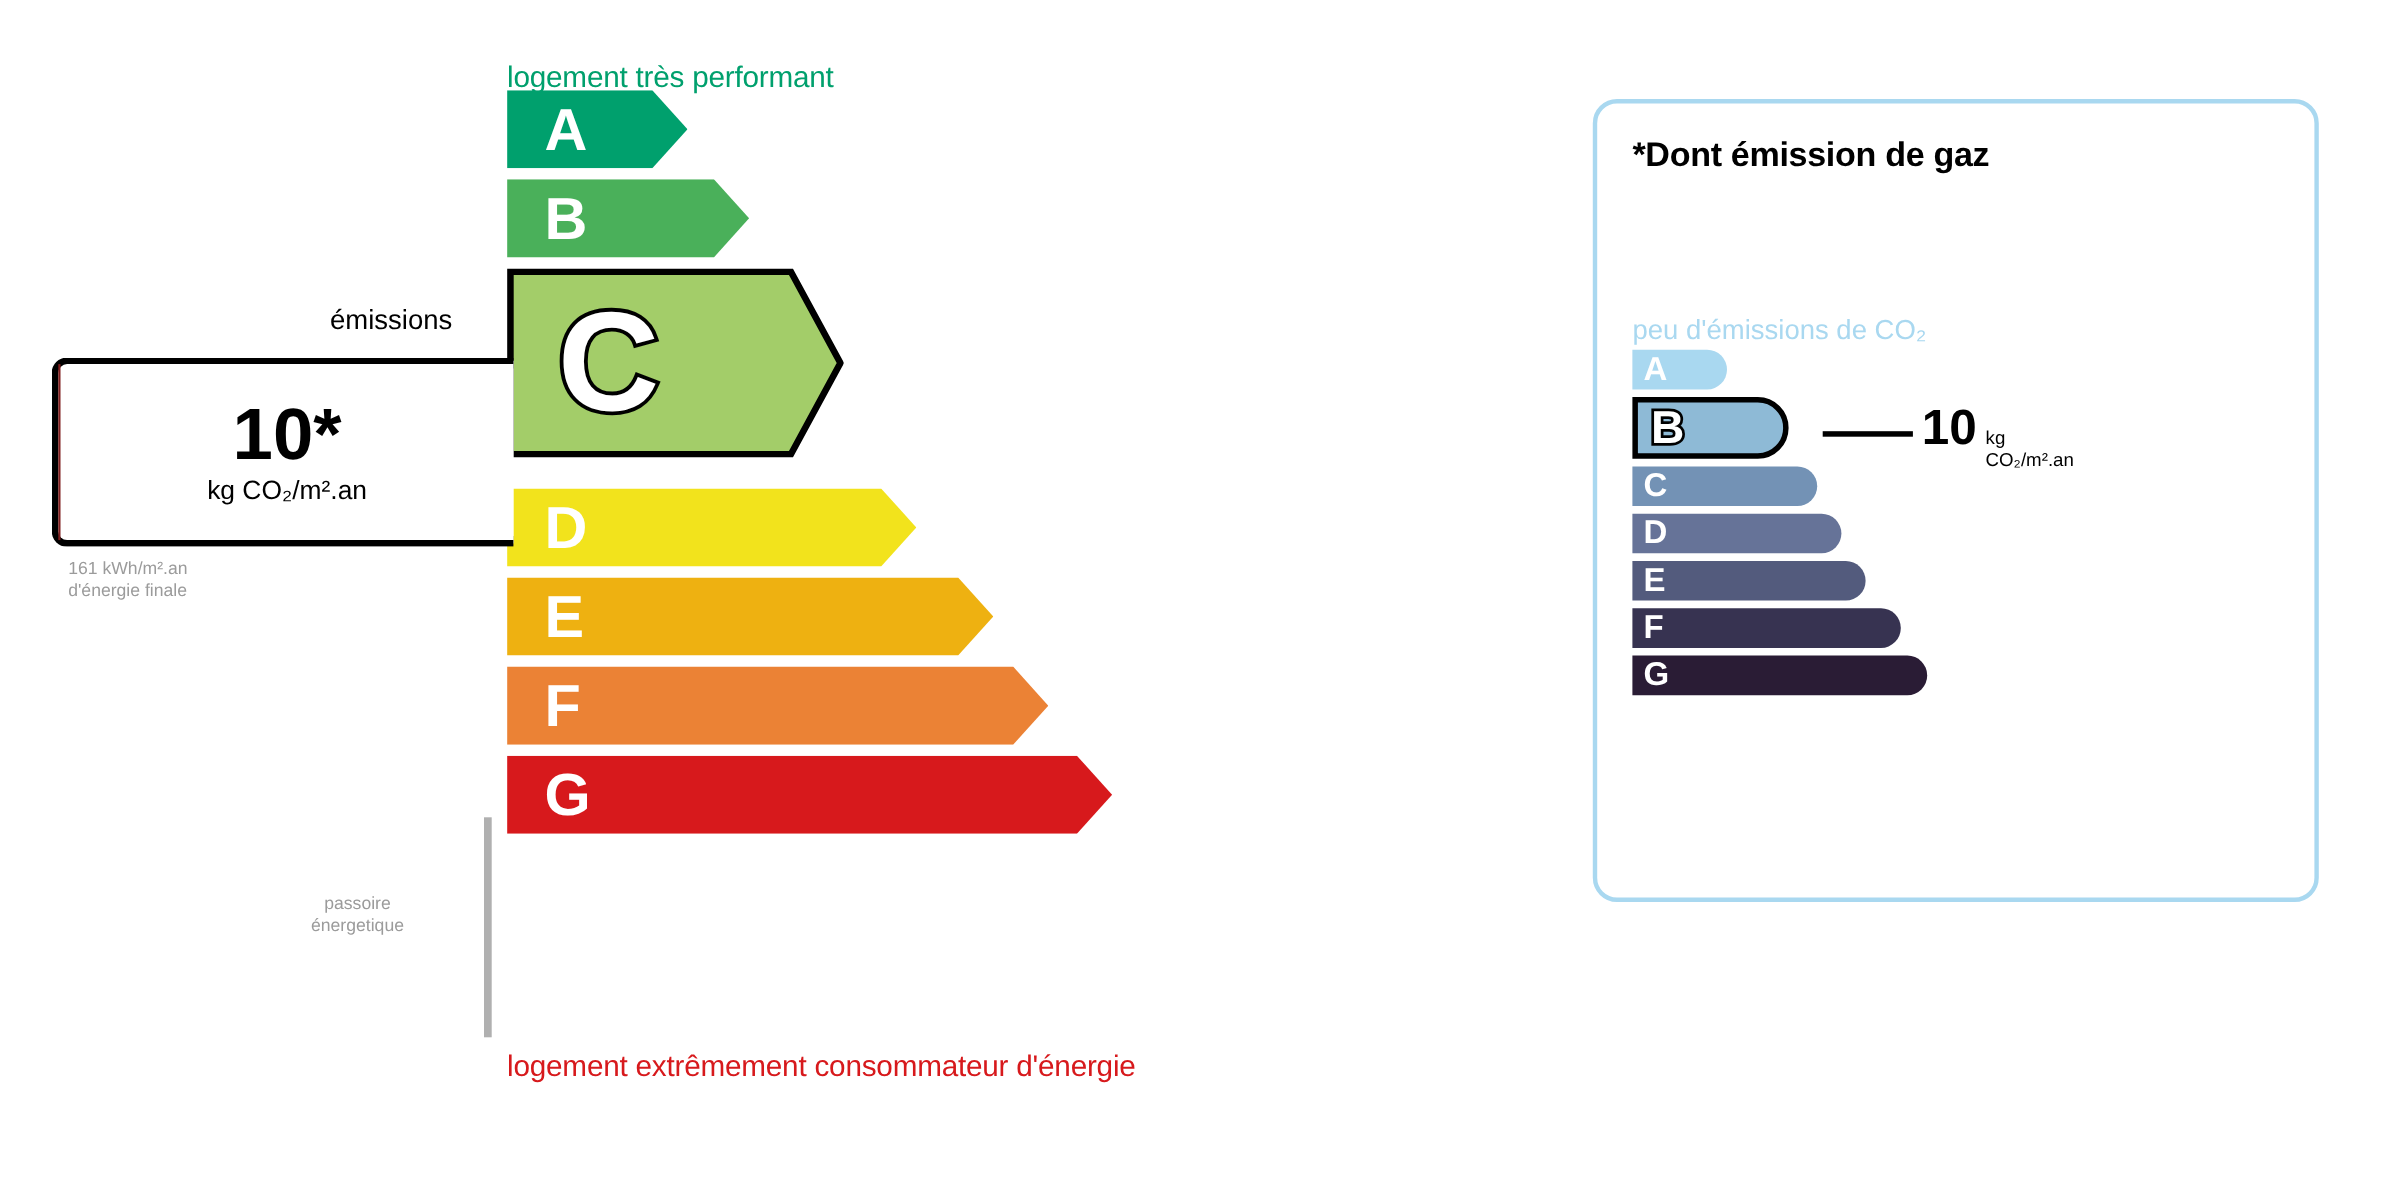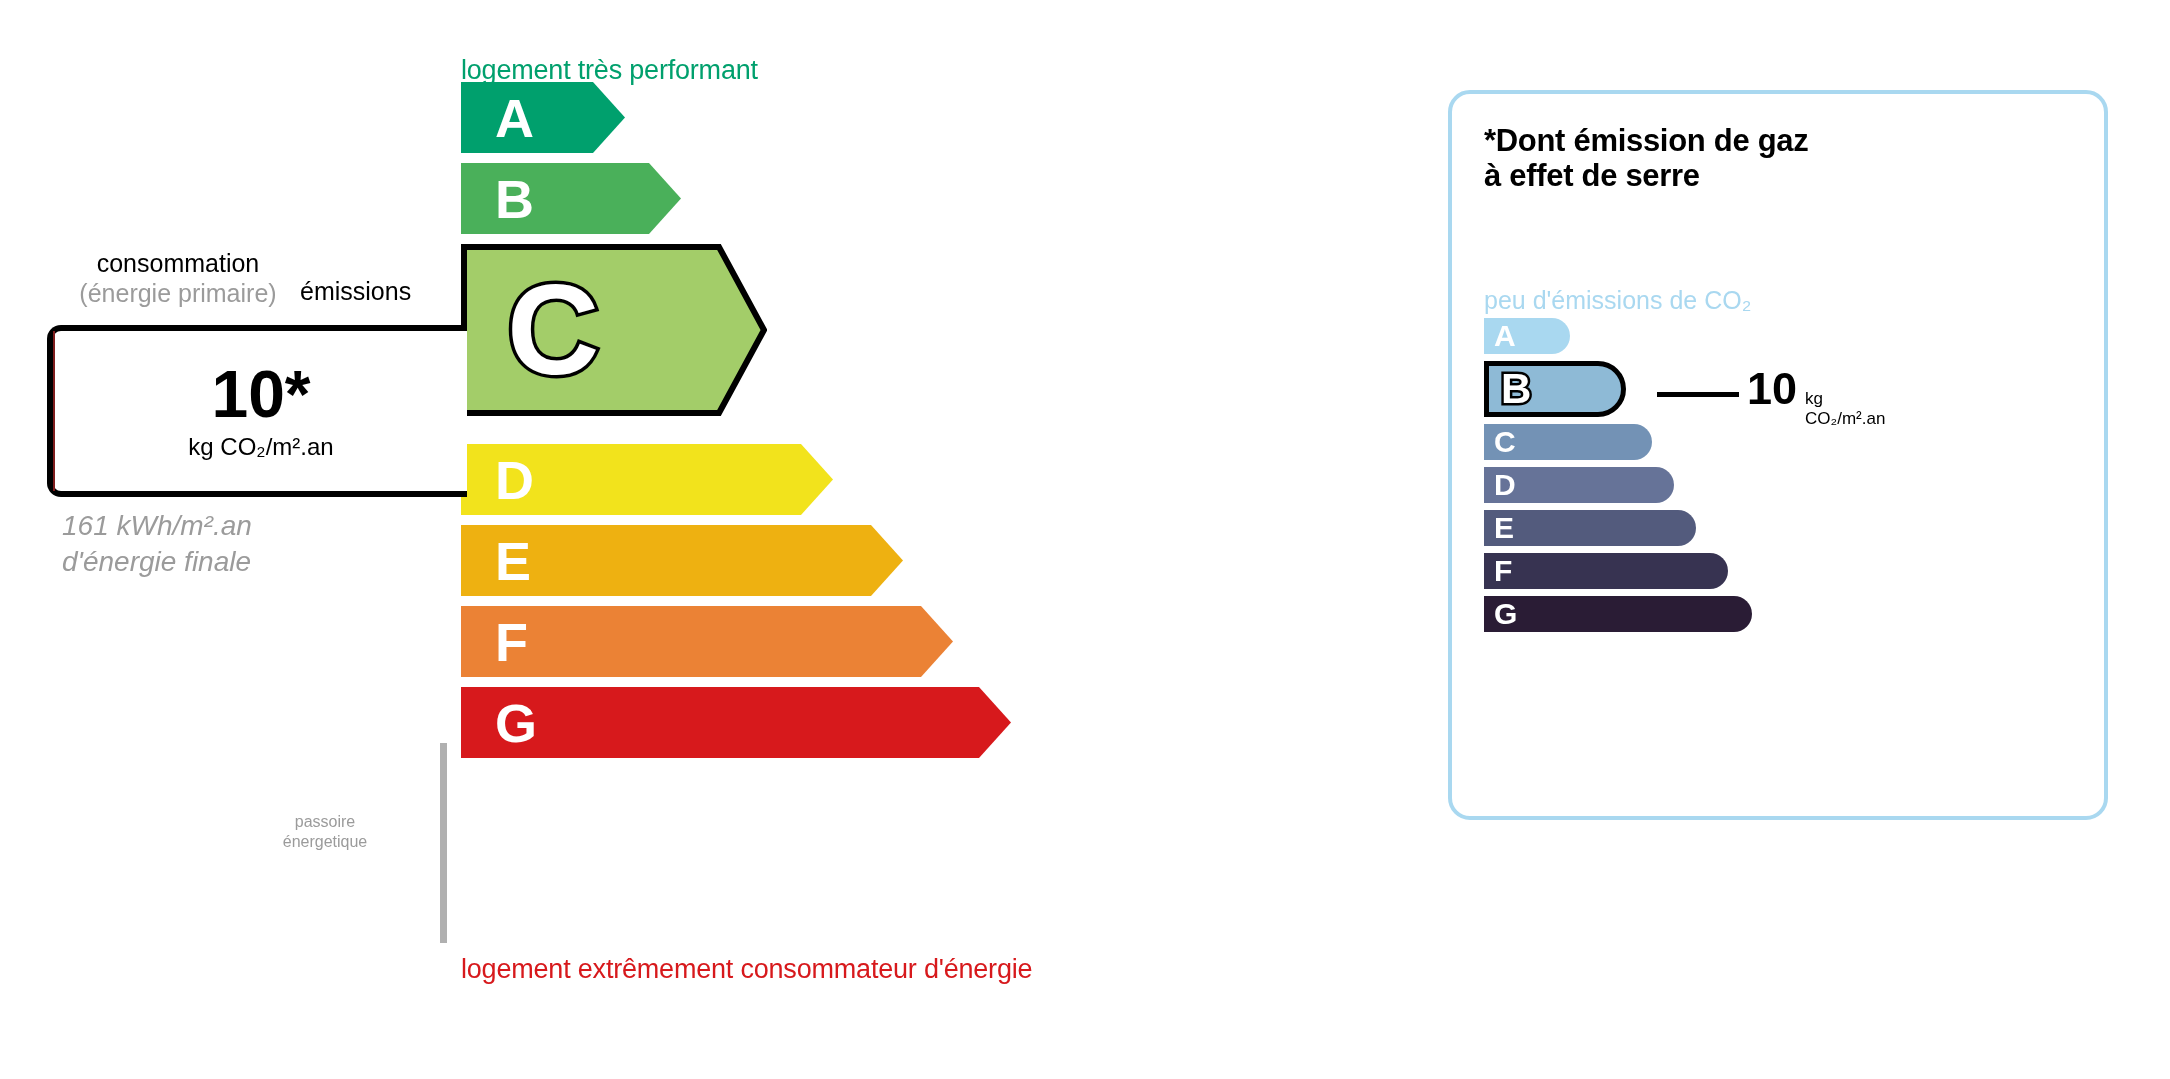--- a/index.html
+++ b/index.html
@@ -74,21 +74,21 @@
     width: 240px; text-align: center; line-height: 1.2;
   }
   .hdr-conso .l1 { font-size: 25px; color: #000; }
   .hdr-conso .l2 { font-size: 25px; color: #9b9b9b; }
   .hdr-emis {
     position: absolute; left: 300px; top: 277px;
     font-size: 25px; color: #000;
   }
   .finale {
     position: absolute; left: 62px; top: 508px;
-    font-size: 28px; color: #9b9b9b; line-height: 1.28; font-style: italic;
+    font-size: 16px; color: #9b9b9b; line-height: 1.28;
   }
 
   
   .passoire-bar {
     position: absolute; left: 440px; top: 743px;
     width: 7px; height: 200px; background: #b0b0b0;
   }
   .passoire-txt {
     position: absolute; left: 230px; top: 812px;
     width: 190px; text-align: center;
@@ -216,24 +216,20 @@
         <div class="arrow" style="width:550px;">
           <svg viewBox="0 0 550 71" preserveAspectRatio="none">
             <polygon points="0,0 518,0 550,35.5 518,71 0,71" fill="#d7191c"></polygon>
           </svg>
         </div>
         <div class="rowletter">G</div>
       </div>
 
     </div>
 
-    <div class="hdr-conso">
-      <div class="l1">consommation</div>
-      <div class="l2">(énergie primaire)</div>
-    </div>
     <div class="hdr-emis">émissions</div>
 
     <div class="valuebox">
       <div class="vcell right">
         <div class="vnum">10*</div>
         <div class="vunit">kg CO₂/m².an</div>
       </div>
     </div>
 
     <div class="finale">
@@ -247,21 +243,20 @@
       <div>énergetique</div>
     </div>
 
     <div class="bottom-label">logement extrêmement consommateur d'énergie</div>
   </div>
 
   <div class="co2panel">
 
     <div class="co2title">
       <div>*Dont émission de gaz</div>
-      <div>à effet de serre</div>
     </div>
 
     <div class="co2top">peu d'émissions de CO₂</div>
 
     <div class="co2bars">
 
       <div class="cbar" style="width:86px; background:#a9d8f0;">
         <span class="cl">A</span>
       </div>
 

